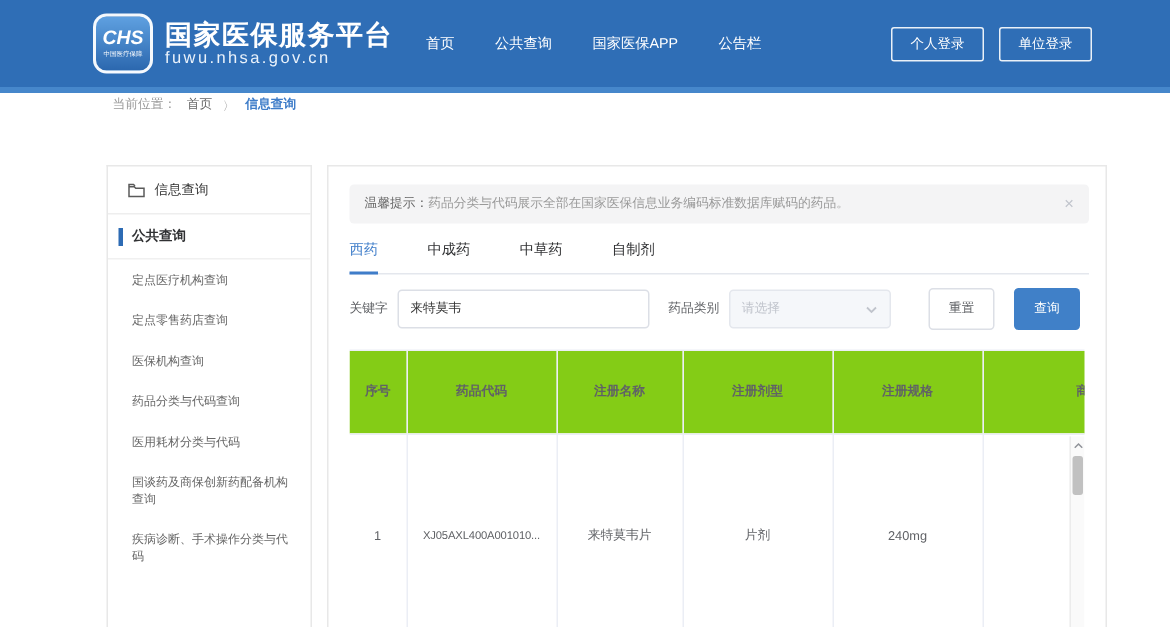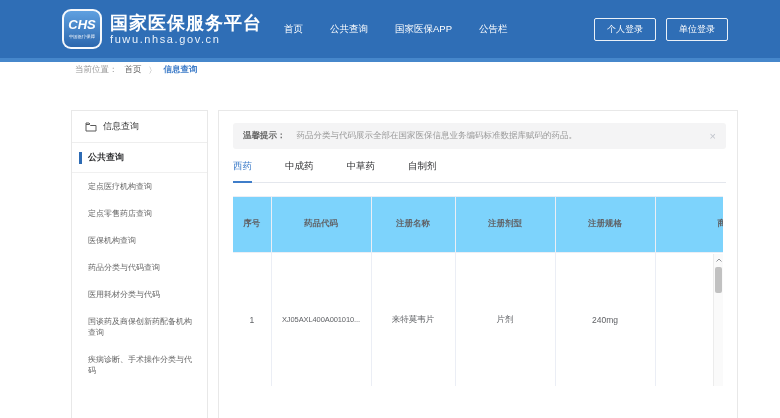--- a/index.html
+++ b/index.html
@@ -30,40 +30,40 @@
 
 .side { position:absolute; left:71px; top:110px; width:137px; height:308px; background:#fff; border:1px solid #e8e8e8; border-bottom:none; }
 .side-title { height:32px; display:flex; align-items:center; gap:6px; padding-left:13px; border-bottom:1px solid #eee; font-size:9px; color:#333; }
 .side-section { position:relative; height:30px; display:flex; align-items:center; padding-left:16px; border-bottom:1px solid #f0f0f0; font-size:9px; font-weight:bold; color:#303133; cursor:pointer; }
 .side-marker { position:absolute; left:7px; top:9px; width:3px; height:12px; background:#2d6bb4; }
 .side-item { padding:8px 10px 8px 16px; font-size:8px; color:#666; line-height:11px; cursor:pointer; }
 
 
 .main { position:absolute; left:218px; top:110px; width:520px; height:308px; background:#fff; border:1px solid #e8e8e8; border-bottom:none; }
 .alert { margin:12px 11px 0 14px; height:26px; background:#f4f4f5; border-radius:3px; display:flex; align-items:center; padding:0 10px; font-size:8.5px; color:#999; }
-.alert-prefix { color:#666; font-weight:bold; margin-right:11px; white-space:nowrap; }
+.alert-prefix { color:#666; font-weight:normal; margin-right:0; white-space:nowrap; }
 .alert-close { margin-left:auto; color:#c0c4cc; font-size:11px; cursor:pointer; line-height:1; }
 
 .tabs { margin:11px 11px 0 14px; display:flex; gap:33px; border-bottom:1px solid #e4e7ed; }
 .tab { font-size:9.5px; color:#303133; padding-bottom:8px; cursor:pointer; white-space:nowrap; }
 .tab.active { color:#3f7dc9; border-bottom:2px solid #3f7dc9; margin-bottom:-1px; }
 
 .form { margin:9px 17px 0 14px; display:flex; align-items:center; }
 .form-label { font-size:8.5px; color:#606266; white-space:nowrap; }
 .kw-input { width:168px; height:26px; margin-left:6px; border:1px solid #dcdfe6; border-radius:3px; padding:0 8px; font-size:8.5px; color:#333; font-family:inherit; outline:none; background:#fff; }
 .cat-label { margin-left:13px; }
 .select { width:108px; height:26px; margin-left:6px; border:1px solid #e4e7ed; border-radius:3px; background:#f5f7fa; display:flex; align-items:center; padding:0 8px; font-size:8.5px; color:#c0c4cc; cursor:not-allowed; }
 .select-arrow { margin-left:auto; display:flex; }
 .btn-reset { margin-left:auto; width:44px; height:28px; border:1px solid #dcdfe6; background:#fff; border-radius:3px; font-size:8.5px; color:#606266; cursor:pointer; font-family:inherit; }
 .btn-search { margin-left:13px; width:44px; height:28px; border:none; background:#4080c8; border-radius:3px; font-size:8.5px; color:#fff; cursor:pointer; font-family:inherit; }
 
 
 .tbl-wrap { position:relative; margin:13px 14px 0 14px; height:190px; overflow:hidden; border-top:1px solid #ebeef5; }
 table { border-collapse:collapse; table-layout:fixed; width:572px; }
-th { background:#7dd3fc; height:55px; font-size:8.5px; color:#606266; font-weight:bold; border-bottom:1px solid #ebeef5; border-right:1px solid #ebeef5; text-align:center; white-space:nowrap; }
+th { background:#84cc16; height:55px; font-size:8.5px; color:#606266; font-weight:bold; border-bottom:1px solid #ebeef5; border-right:1px solid #ebeef5; text-align:center; white-space:nowrap; }
 td { height:135px; font-size:8.5px; color:#606266; text-align:center; border-right:1px solid #ebeef5; background:#fff; white-space:nowrap; }
 td.code { font-size:7.5px; letter-spacing:-.1px; }
 th:last-child, td:last-child { border-right:none; }
 
 .vscroll { position:absolute; right:0; top:57px; bottom:0; width:10px; background:#fafafa; border-left:1px solid #ececec; }
 .vscroll-up { height:11px; display:flex; align-items:center; justify-content:center; cursor:pointer; }
 .vscroll-thumb { margin:2px 1px 0; height:26px; background:#c1c1c1; border-radius:2px; cursor:pointer; }
 </style>
 </head>
 <body>
@@ -129,20 +129,35 @@
     <span class="alert-close">×</span>
   </div>
 
   <div class="tabs">
     <div class="tab active">西药</div>
     <div class="tab">中成药</div>
     <div class="tab">中草药</div>
     <div class="tab">自制剂</div>
   </div>
 
+  <div class="form">
+    <span class="form-label">关键字</span>
+    <input class="kw-input" type="text" value="来特莫韦" style="">
+    <span class="form-label cat-label">药品类别</span>
+    <div class="select">
+      <span>请选择</span>
+      <span class="select-arrow">
+        <svg width="8" height="5" viewBox="0 0 8 5" fill="none" stroke="#c0c4cc" stroke-width="1.2">
+            <path d="M1 1 L4 4 L7 1"></path>
+          </svg>
+      </span>
+    </div>
+    <button class="btn-reset">重置</button>
+    <button class="btn-search">查询</button>
+  </div>
 
   <div class="tbl-wrap">
     <table>
       <colgroup>
         <col style="width:38px">
           <col style="width:100px">
           <col style="width:84px">
         <col style="width:100px">
           <col style="width:100px">
           <col style="width:150px">

